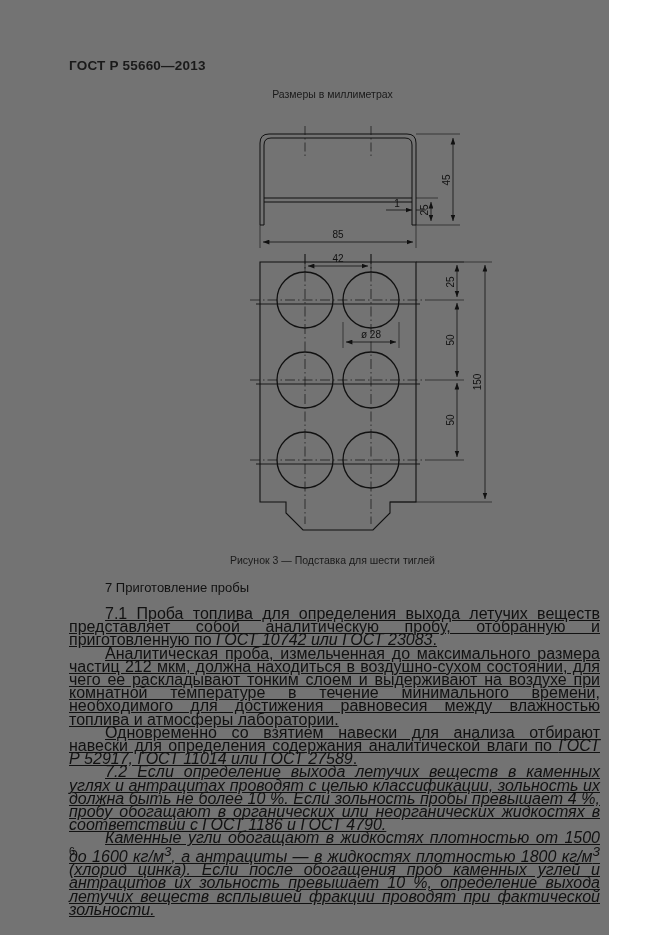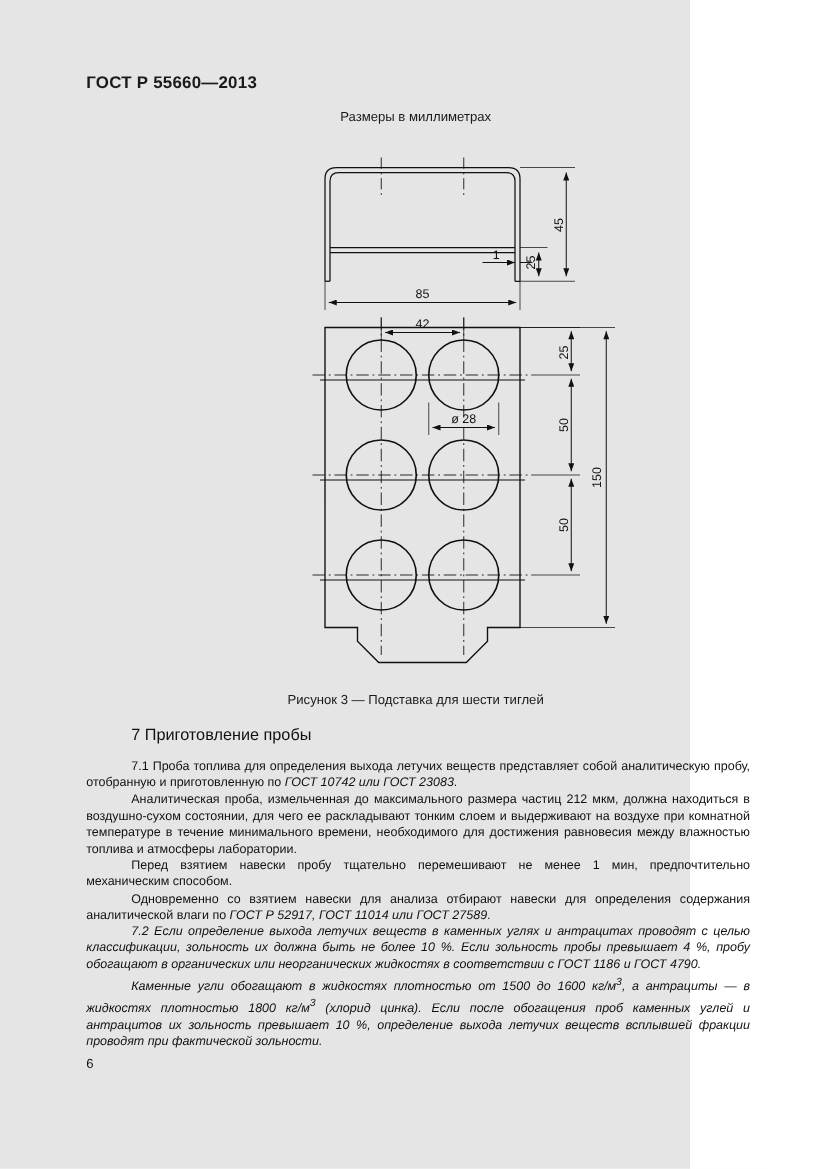--- a/index.html
+++ b/index.html
@@ -11,23 +11,23 @@
     width: 661px;
     height: 935px;
     position: relative;
     font-family: "Liberation Sans", sans-serif;
     color: #000000;
     overflow: hidden;
   }
   .page {
     position: absolute;
     left: 0; top: 0;
-    width: 552px;
+    width: 609px;
     height: 935px;
-    background: #e5e5e5;
+    background: #737373;
   }
   
   .doc-header {
     position: absolute;
     left: 69px;
     top: 58px;
     font-size: 13.5px;
     font-weight: bold;
     letter-spacing: 0.2px;
     color: #1a1a1a;
@@ -72,24 +72,25 @@
     top: 580px;
     font-size: 13px;
     font-weight: normal;
     color: #111111;
   }
   .body-block {
     position: absolute;
     left: 69px;
     top: 607px;
     width: 531px;
-    font-size: 10px;
+    font-size: 16px;
     line-height: 13.2px;
     color: #111111;
     text-align: justify;
+    text-decoration: underline;
   }
   .para {
     margin: 0 0 0 0;
     text-indent: 36px;
     text-align: justify;
     text-justify: inter-word;
   }
   .para.italic {
     font-style: italic;
   }
@@ -250,21 +251,20 @@
     </div>
 
     <div class="figure-caption">Рисунок 3 — Подставка для шести тиглей</div>
   </div>
 
   <div class="section-heading">7 Приготовление пробы</div>
 
   <div class="body-block" id="body-block">
       <div class="para"><span>7.1 Проба топлива для определения выхода летучих веществ представляет собой аналитическую пробу, отобранную и приготовленную по </span><span class="it">ГОСТ 10742 или ГОСТ 23083</span><span>.</span></div>
       <div class="para"><span>Аналитическая проба, измельченная до максимального размера частиц 212 мкм, должна находиться в воздушно-сухом состоянии, для чего ее раскладывают тонким слоем и выдерживают на воздухе при комнатной температуре в течение минимального времени, необходимого для достижения равновесия между влажностью топлива и атмосферы лаборатории.</span></div>
-      <div class="para"><span>Перед взятием навески пробу тщательно перемешивают не менее 1 мин, предпочтительно механическим способом.</span></div>
       <div class="para"><span>Одновременно со взятием навески для анализа отбирают навески для определения содержания аналитической влаги по </span><span class="it">ГОСТ Р 52917, ГОСТ 11014 или ГОСТ 27589</span><span>.</span></div>
       <div class="para italic"><span>7.2 Если определение выхода летучих веществ в каменных углях и антрацитах проводят с целью классификации, зольность их должна быть не более 10 %. Если зольность пробы превышает 4 %, пробу обогащают в органических или неорганических жидкостях в соответствии с ГОСТ 1186 и ГОСТ 4790.</span></div>
       <div class="para italic"><span>Каменные угли обогащают в жидкостях плотностью от 1500 до 1600 кг/м</span><sup>3</sup><span>, а антрациты — в жидкостях плотностью 1800 кг/м</span><sup>3</sup><span> (хлорид цинка). Если после обогащения проб каменных углей и антрацитов их зольность превышает 10 %, определение выхода летучих веществ всплывшей фракции проводят при фактической зольности.</span></div>
     </div>
 
   <div class="page-number">6</div>
 
 </div>
 
 </body></html>

